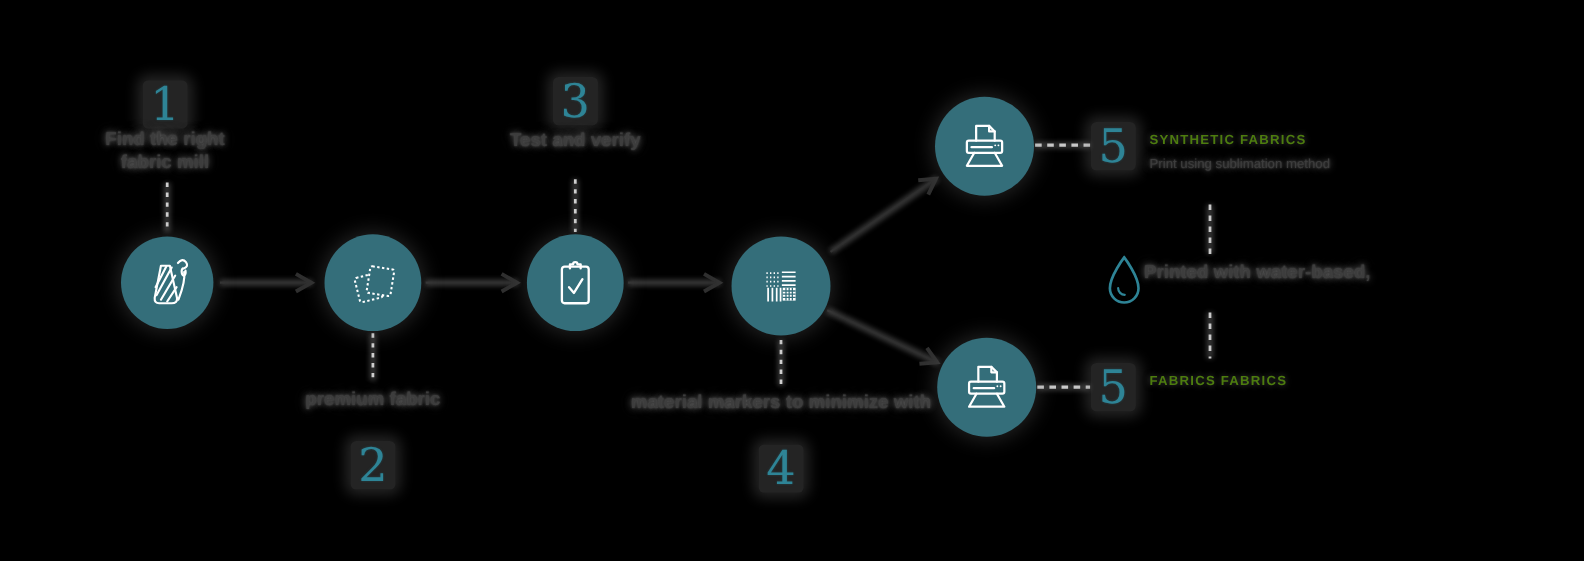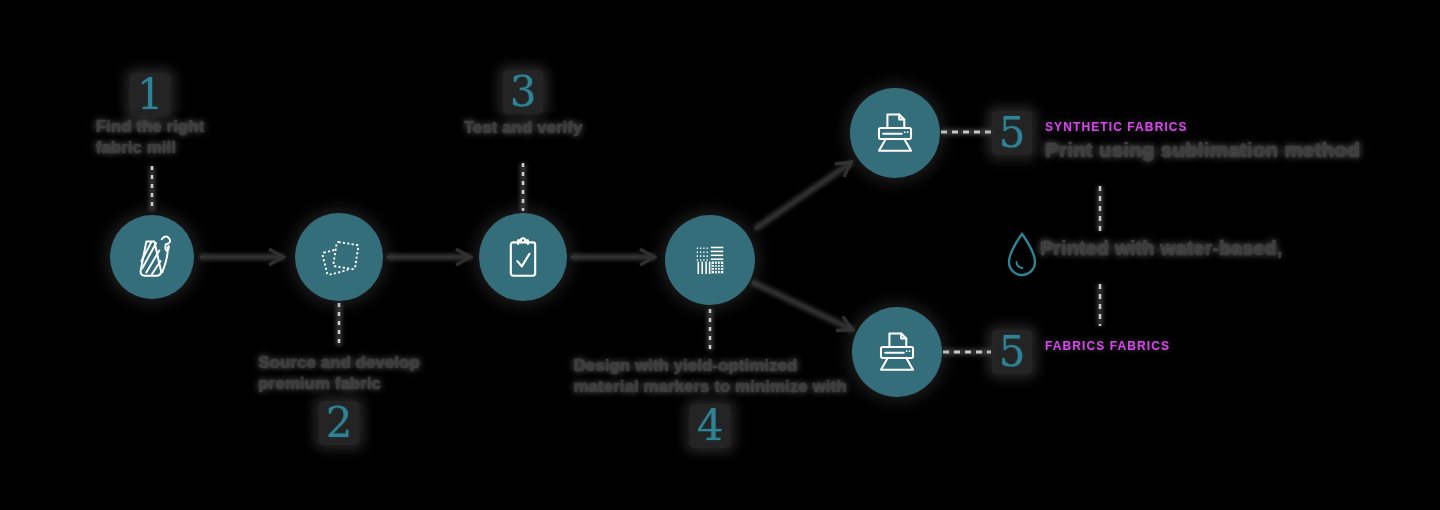--- a/index.html
+++ b/index.html
@@ -7,44 +7,44 @@
     position:relative;width:1440px;height:510px;background:#000000;overflow:hidden;
     font-family:"Liberation Sans", sans-serif;
   }
   
   .glow{
     color:#3d3d3d;
     text-shadow:0 0 7px rgba(150,150,150,.75), 0 0 2px rgba(140,140,140,.45), 0 0 14px rgba(110,110,110,.35);
   }
   .step-label{
     position:absolute;transform:translateX(-50%);
-    font-size:17px;font-weight:600;line-height:21px;text-align:left;white-space:nowrap;
+    font-size:17px;font-weight:600;line-height:21px;text-align:center;white-space:nowrap;
   }
   .num{
     position:absolute;transform:translate(-50%,-50%);
     font-family:"DejaVu Serif", serif;font-size:42px;font-weight:400;color:#2e8496;
     padding:1px 7px;border-radius:5px;line-height:1;
     background:rgba(120,120,120,.30);
     box-shadow:0 0 12px 5px rgba(120,120,120,.30);
     text-shadow:0 0 2px rgba(46,132,150,.4);
   }
   .circle{
     position:absolute;border-radius:50%;background:#346e7a;
     box-shadow:0 0 18px 3px rgba(115,115,115,.30);
     display:flex;align-items:center;justify-content:center;
   }
   .outcome-heading{
-    position:absolute;font-size:12px;font-weight:700;letter-spacing:1.1px;color:#d946ef;
+    position:absolute;font-size:12px;font-weight:700;letter-spacing:1.1px;color:#4d7c0f;
     text-shadow:0 0 6px rgba(90,90,90,.8);white-space:nowrap;
   }
   .outcome-body{
-    position:absolute;font-size:21px;font-weight:700;line-height:21px;white-space:nowrap;
+    position:absolute;font-size:12px;font-weight:400;line-height:21px;white-space:nowrap;
   }
   .note-body{
-    position:absolute;font-size:20px;font-weight:600;line-height:20px;white-space:nowrap;
+    position:absolute;font-size:17px;font-weight:600;line-height:20px;white-space:nowrap;
   }
   .overlay{position:absolute;left:0;top:0;}
   .icon-svg{display:block;}
 </style>
 </head>
 <body>
 
 <div id="canvas">
 
   <svg class="overlay" width="1440" height="510" viewBox="0 0 1440 510">
@@ -117,21 +117,20 @@
     <svg class="icon-svg" width="54" height="54" viewBox="0 0 64 64" fill="none" stroke="#ffffff" stroke-width="2.2" stroke-linejoin="round">
       <g transform="rotate(-14 27 38)">
         <rect x="15" y="24" width="25" height="27" rx="2" stroke-dasharray="2.6 2.6"></rect>
       </g>
       <g transform="rotate(9 41 31)">
         <rect x="27" y="16" width="26" height="29" rx="2" fill="#346e7a" stroke-dasharray="2.6 2.6"></rect>
       </g>
     </svg>
   </div>
   <div class="step-label glow" style="left:339px;top:352px">
-    <div>Source and develop</div>
     <div>premium fabric</div>
   </div>
   <div class="num" style="left:339px;top:423px">2</div>
 
   <div class="num" style="left:523px;top:92px">3</div>
   <div class="step-label glow" style="left:523px;top:117px">
     <div>Test and verify</div>
   </div>
   <div class="circle" style="left:479px;top:213px;width:88px;height:88px">
     <svg class="icon-svg" width="52" height="52" viewBox="0 0 64 64" fill="none" stroke="#ffffff" stroke-width="2.6" stroke-linecap="round" stroke-linejoin="round">
@@ -166,21 +165,20 @@
         <line x1="37.8" y1="34" x2="37.8" y2="49"></line>
           <line x1="41.5" y1="34" x2="41.5" y2="49"></line>
           <line x1="45.2" y1="34" x2="45.2" y2="49"></line>
         <line x1="34" y1="37.8" x2="49" y2="37.8"></line>
           <line x1="34" y1="41.5" x2="49" y2="41.5"></line>
           <line x1="34" y1="45.2" x2="49" y2="45.2"></line>
       </g>
     </svg>
   </div>
   <div class="step-label glow" style="left:710px;top:355px">
-    <div>Design with yield-optimized</div>
     <div>material markers to minimize with</div>
   </div>
   <div class="num" style="left:710px;top:426px">4</div>
 
   <div class="circle" style="left:850px;top:88px;width:90px;height:90px">
     <svg class="icon-svg" width="54" height="54" viewBox="0 0 64 64" fill="none" stroke="#ffffff" stroke-width="2.4" stroke-linecap="round" stroke-linejoin="round">
       <path d="M23,26 V10 H37 L43,16 V26"></path>
       <path d="M37,10 V16 H43"></path>
       <rect x="13" y="26" width="38" height="13" rx="2"></rect>
       <line x1="18" y1="33" x2="40" y2="33"></line>

